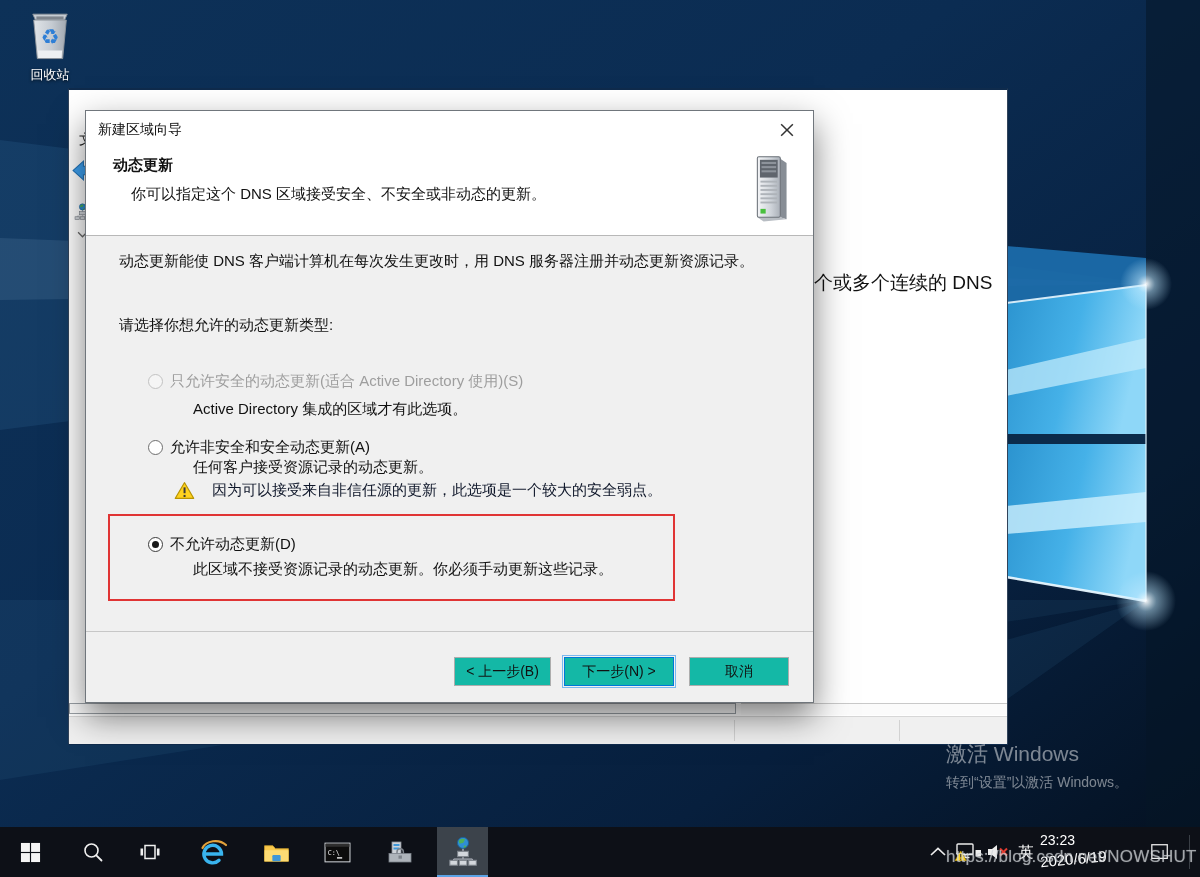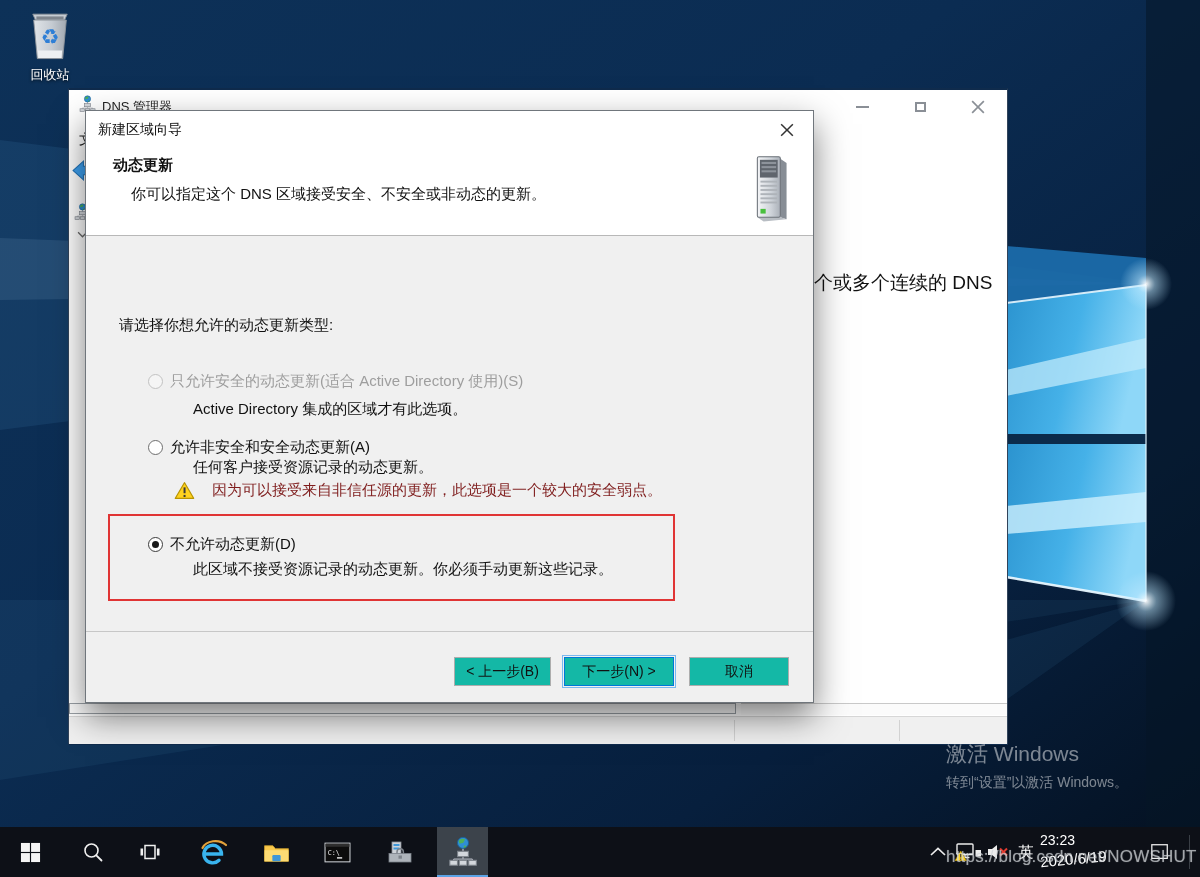--- a/index.html
+++ b/index.html
@@ -53,21 +53,21 @@
   .opt{position:absolute;display:flex;align-items:center;gap:7px;}
   .opt1{left:62px;top:136px;}
   .opt2{left:62px;top:202px;}
   .opt3{left:62px;top:299px;}
   .opt-desc{position:absolute;font-size:15px;color:#111;white-space:nowrap;}
   .desc1{left:107px;top:164px;}
   .desc2{left:107px;top:222px;}
   .desc3{left:107px;top:324px;}
   .warn-row{position:absolute;left:88px;top:245px;display:flex;gap:17px;align-items:center;}
   .warn-icon{width:21px;height:19px;flex:none;}
-  .warn-text{font-size:15px;color:#7f1d1d;white-space:nowrap;}
+  .warn-text{font-size:15px;color:#0f172a;white-space:nowrap;}
   .opt-label{font-size:15px;color:#111;white-space:nowrap;}
   .opt-label.disabled{color:#9e9e9e;}
   .radio{width:15px;height:15px;border-radius:50%;border:1px solid #6e6e6e;background:#fff;box-sizing:border-box;position:relative;flex:none;}
   .radio-disabled{border-color:#c2c2c2;background:#f5f5f5;}
   .radio-selected{border-color:#3c3c3c;}
   .radio-selected::after{content:"";position:absolute;left:3px;top:3px;width:7px;height:7px;border-radius:50%;background:#1a1a1a;}
   .red-annotation{position:absolute;left:22px;top:403px;width:567px;height:87px;border:2px solid #e03434;box-sizing:border-box;pointer-events:none;}
   .wiz-footer{position:absolute;left:0;top:520px;right:0;height:73px;border-top:1px solid #c7c7c7;box-sizing:border-box;}
   .btn{position:absolute;top:25px;height:29px;font-size:14px;background:#14b8a6;border:1px solid #adadad;color:#111;padding:0;font-family:inherit;cursor:default;}
   .btn-back{left:368px;width:97px;}
@@ -265,39 +265,20 @@
   </svg>
 
   <div class="recycle-bin">
     <svg class="bin-icon">
         <use href="#sym-recycle-bin"></use>
       </svg>
     <div class="bin-label">回收站</div>
   </div>
 
   <div class="dns-window">
-    <div class="dns-titlebar">
-      <svg class="dns-app-icon">
-          <use href="#sym-dns"></use>
-        </svg>
-      <span class="dns-title">DNS 管理器</span>
-      <div class="win-controls">
-        <span class="wc">
-            <i class="glyph-min"></i>
-          </span>
-        <span class="wc">
-            <i class="glyph-max"></i>
-          </span>
-        <span class="wc">
-            <svg>
-              <use href="#sym-x"></use>
-            </svg>
-          </span>
-      </div>
-    </div>
     <div class="dns-menubar">
       <span>文</span>
     </div>
     <svg class="dns-back">
         <use href="#sym-back"></use>
       </svg>
     <div class="tree-border"></div>
     <svg class="tree-dns-icon">
         <use href="#sym-dns"></use>
       </svg>
@@ -323,20 +304,21 @@
       </span>
     </div>
     <div class="wiz-header">
       <div class="wiz-heading">动态更新</div>
       <div class="wiz-subheading">你可以指定这个 DNS 区域接受安全、不安全或非动态的更新。</div>
       <svg class="wiz-tower">
           <use href="#sym-tower"></use>
         </svg>
     </div>
     <div class="wiz-body">
+      <p class="wiz-p1">动态更新能使 DNS 客户端计算机在每次发生更改时，用 DNS 服务器注册并动态更新资源记录。</p>
       <p class="wiz-p2">请选择你想允许的动态更新类型:</p>
 
       <div class="opt opt1">
         <span class="radio radio-disabled"></span>
         <span class="opt-label disabled">只允许安全的动态更新(适合 Active Directory 使用)(S)</span>
       </div>
       <div class="opt-desc desc1">Active Directory 集成的区域才有此选项。</div>
 
       <div class="opt opt2">
         <span class="radio"></span>

